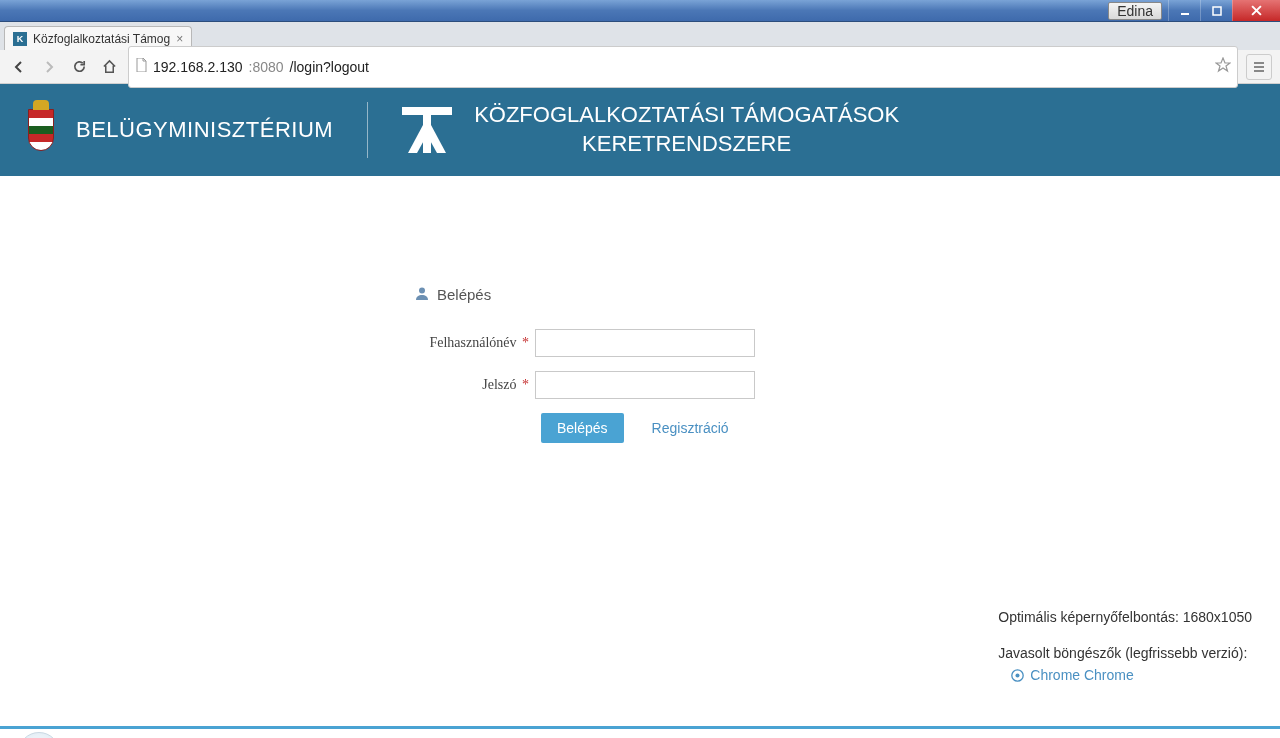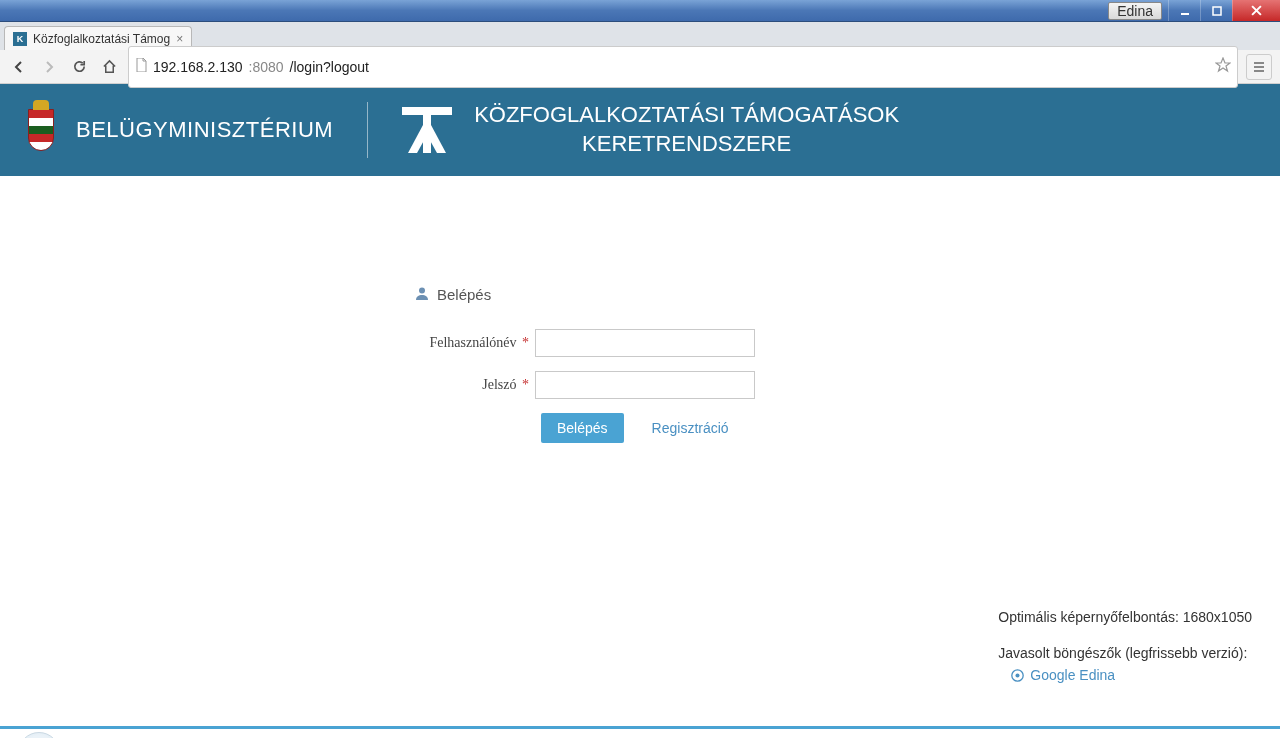--- a/index.html
+++ b/index.html
@@ -257,21 +257,21 @@
     <div class="heading">Optimális képernyőfelbontás: 1680x1050</div>
     <div>Javasolt böngészők (legfrissebb verzió):</div>
     <div class="browser-list">
       <div class="bl-item">
         <span class="bl-icon">
           <svg width="13" height="13" viewBox="0 0 16 16">
               <circle cx="8" cy="8" r="7" fill="none" stroke="#4a90c2" stroke-width="1.6"></circle>
               <circle cx="8" cy="8" r="2.5" fill="#4a90c2"></circle>
             </svg>
         </span>
-        <a class="link">Google Edina</a>
+        <a class="link">Chrome Chrome</a>
       </div>
     </div>
   </div>
 
 </div>
 
 <div class="footer">
   <div class="nfsz-logo">
     
     

